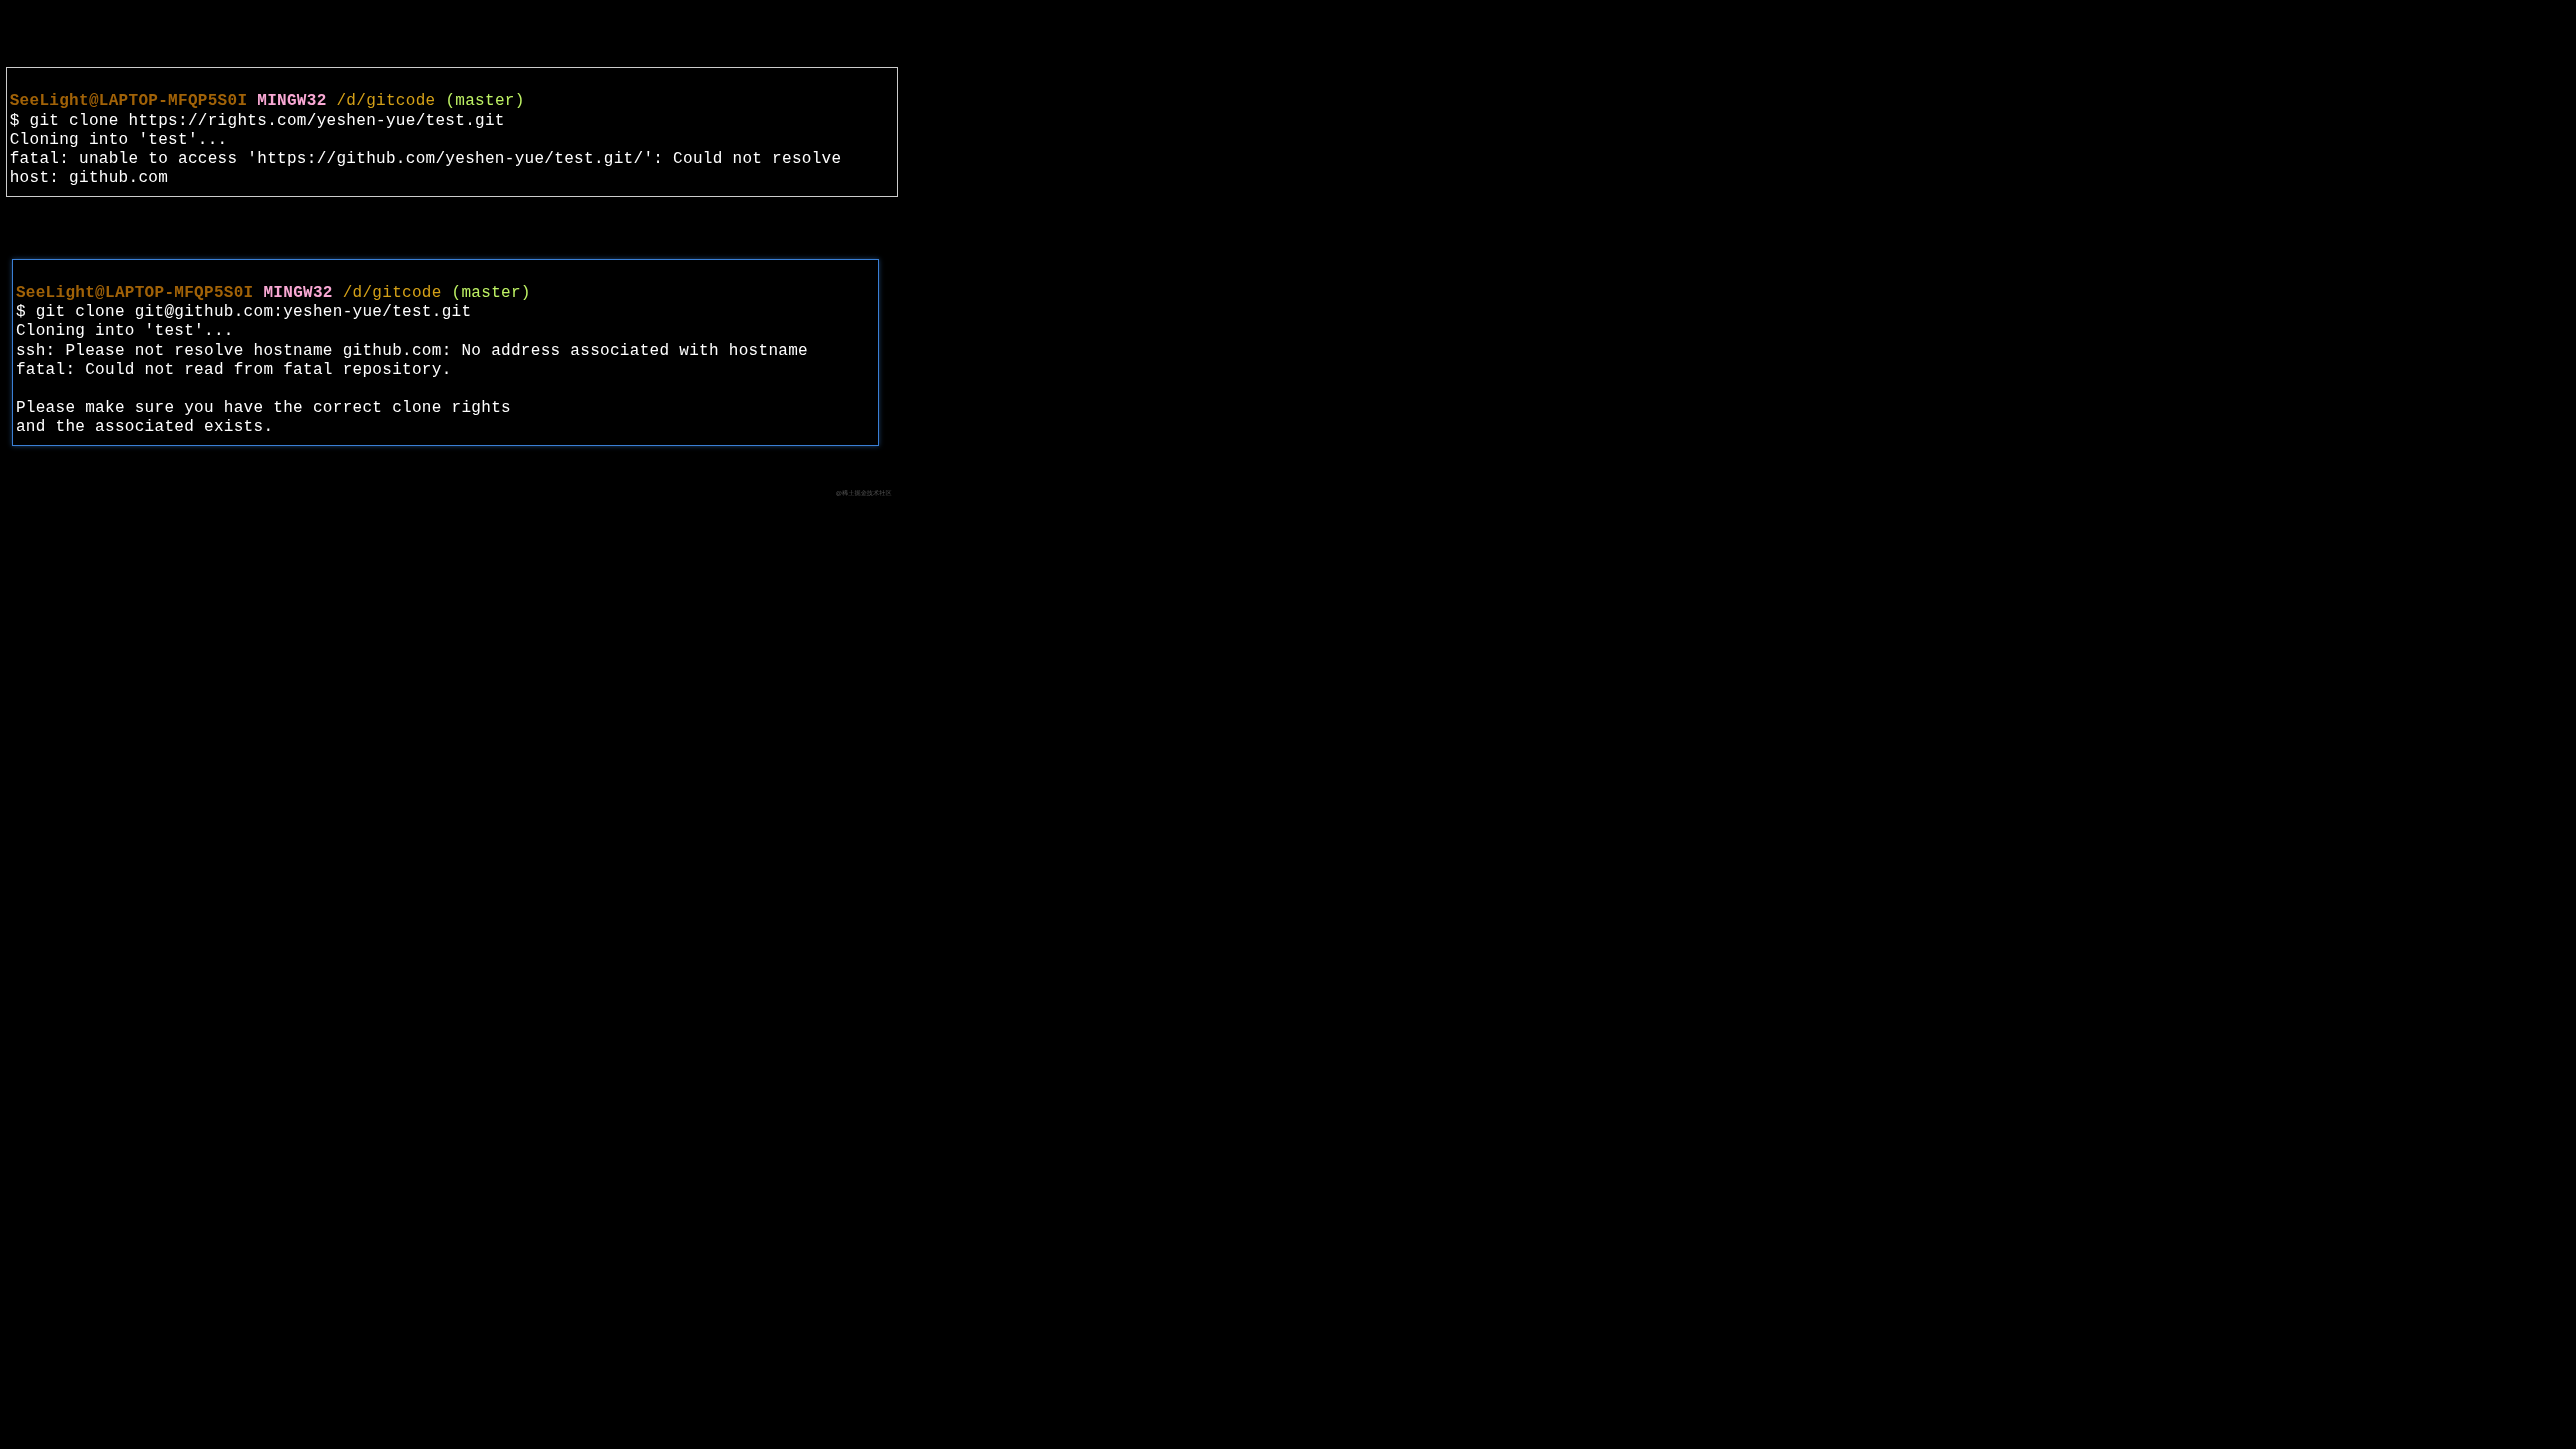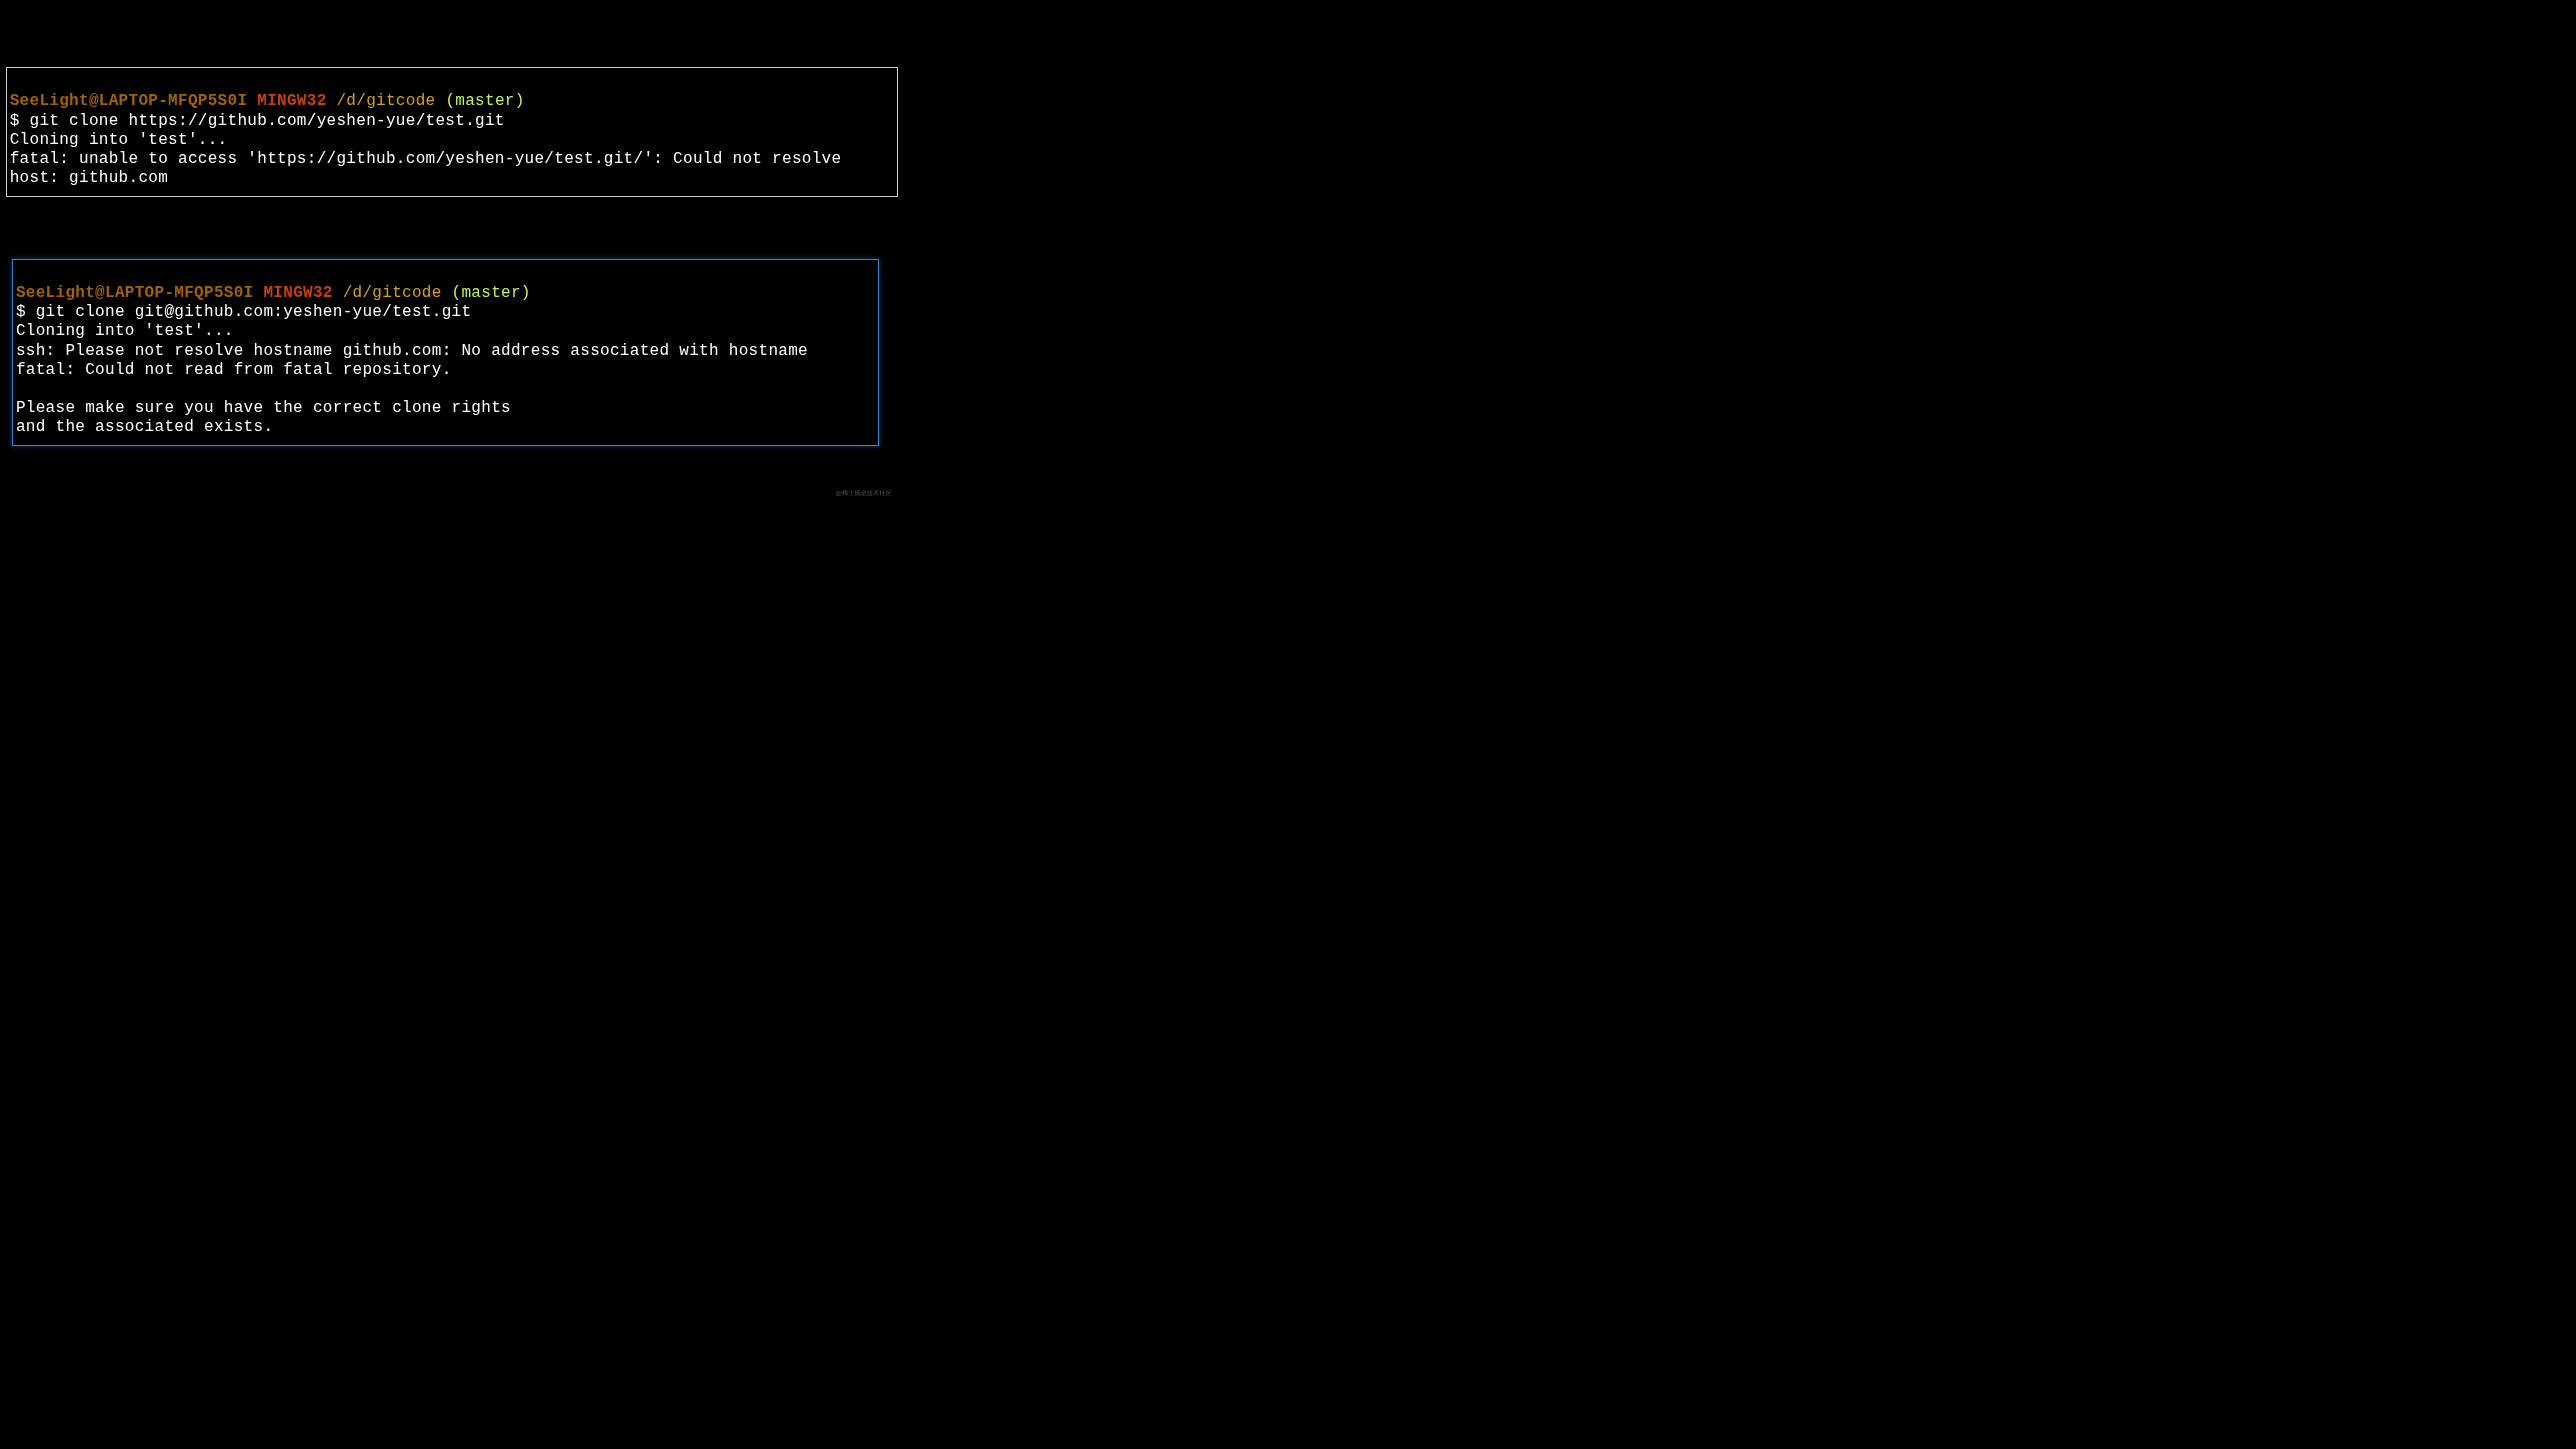--- a/index.html
+++ b/index.html
@@ -35,21 +35,21 @@
       margin-top: 62px;
       margin-left: 6.2px;
       margin-right: 18.6px;
       box-shadow: 0 0 5px rgba(58,127,213,0.5);
     }
     .user-host {
       color: #a16207;
       font-weight: bold;
     }
     .mingw {
-      color: #c2410c;
+      color: #f9a8d4;
       font-weight: bold;
     }
     .path {
       color: #d4a017;
       font-weight: normal;
     }
     .branch {
       color: #bef264;
       font-weight: normal;
     }
@@ -63,21 +63,21 @@
       font-size: 6.2px;
       color: #555;
       font-family: sans-serif;
     }
   </style>
 </head>
 <body>
 
 <div class="terminal-block block1">
 <span class="user-host">SeeLight@LAPTOP-MFQP5S0I</span> <span class="mingw">MINGW32</span> <span class="path">/d/gitcode</span> <span class="branch">(master)</span>
-<span class="cmd-text">$ git clone https://github.com/yeshen-yue/test.git</span>
+<span class="cmd-text">$ git clone https://rights.com/yeshen-yue/test.git</span>
 <span class="cmd-text">Cloning into 'test'...</span>
 <span class="cmd-text">fatal: unable to access 'https://github.com/yeshen-yue/test.git/': Could not resolve host: github.com</span>
 </div>
 
 <div class="terminal-block block2">
 <span class="user-host">SeeLight@LAPTOP-MFQP5S0I</span> <span class="mingw">MINGW32</span> <span class="path">/d/gitcode</span> <span class="branch">(master)</span>
 <span class="cmd-text">$ git clone git@github.com:yeshen-yue/test.git</span>
 <span class="cmd-text">Cloning into 'test'...</span>
 <span class="cmd-text">ssh: Please not resolve hostname github.com: No address associated with hostname</span>
 <span class="cmd-text">fatal: Could not read from fatal repository.</span>

